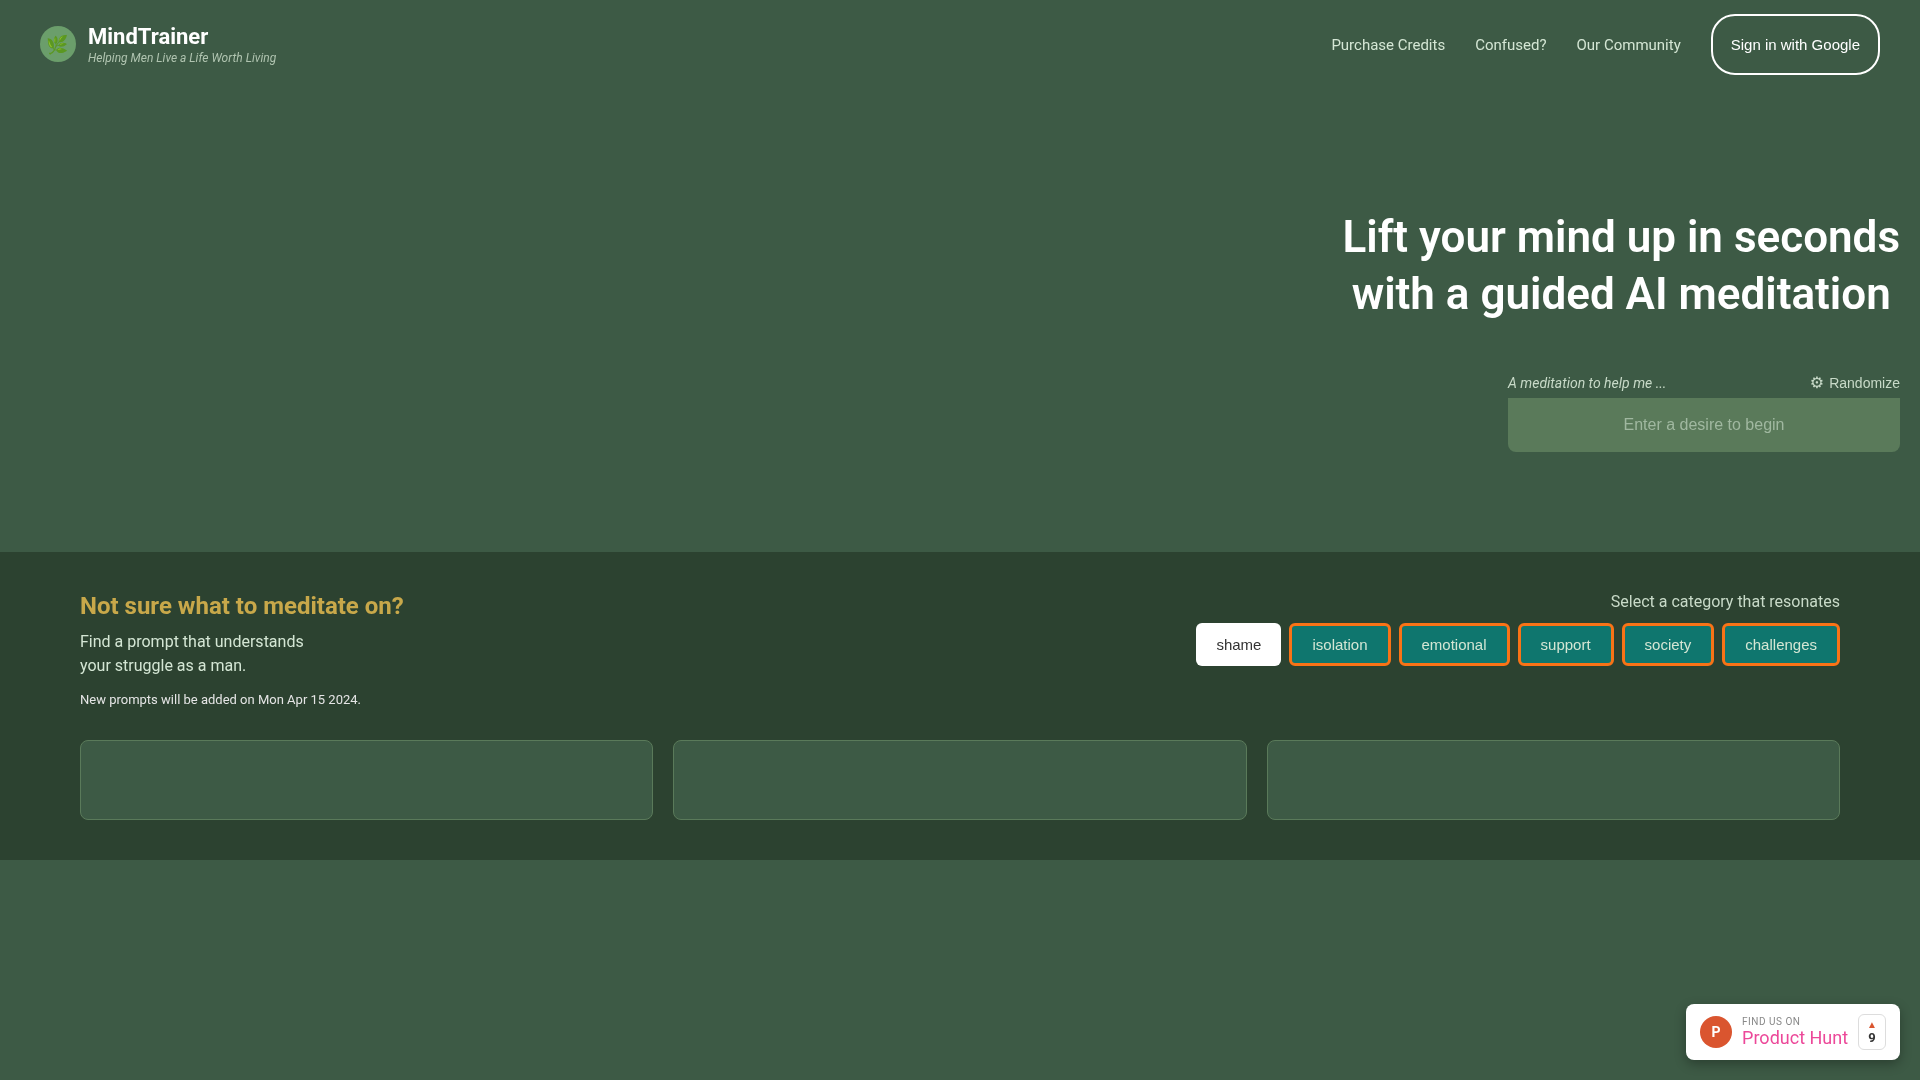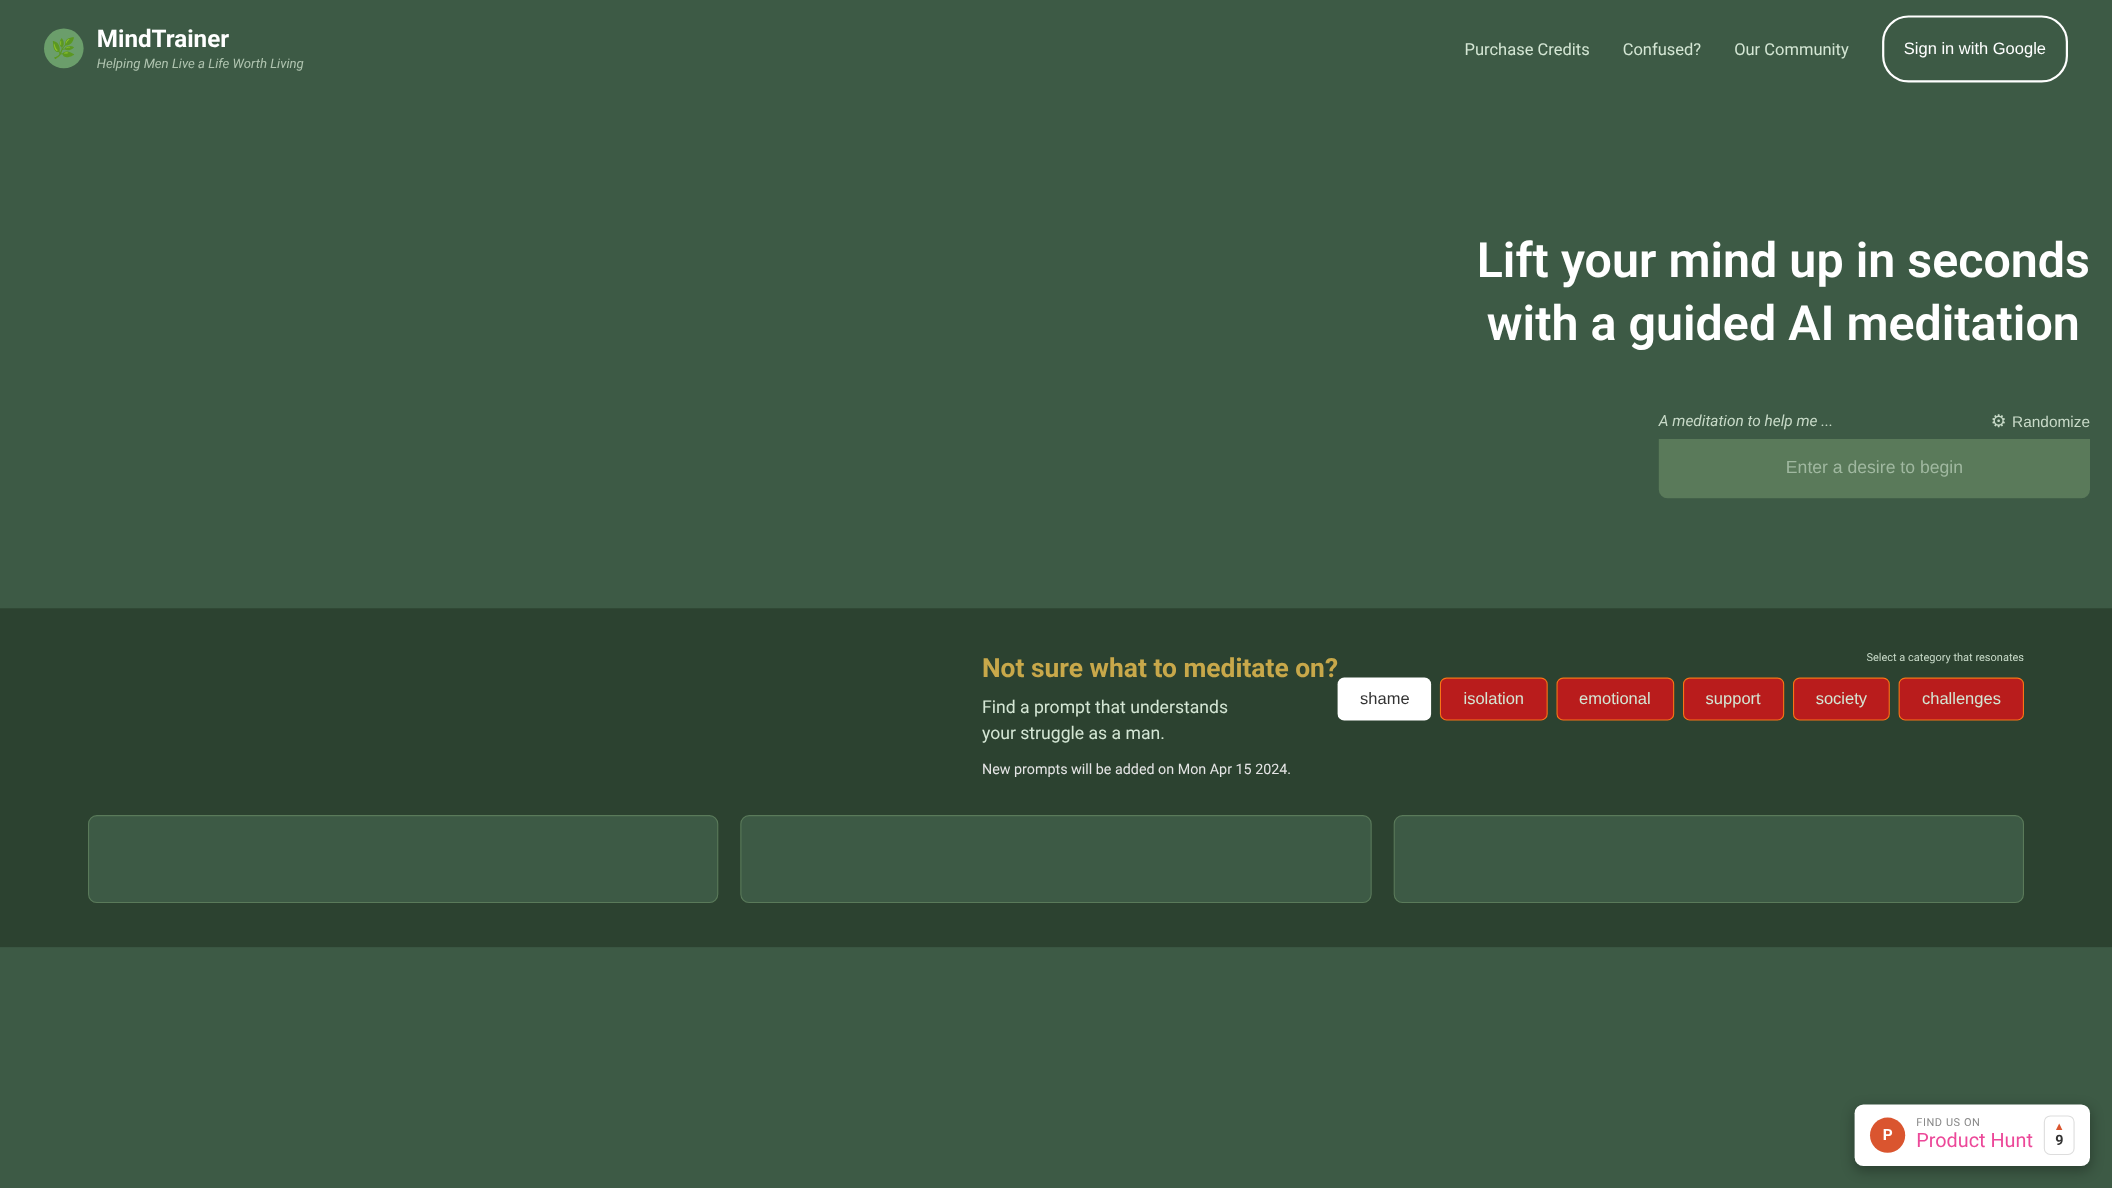--- a/index.html
+++ b/index.html
@@ -166,21 +166,21 @@
     
     .bottom-section {
       background: #2c4230;
       margin: 0;
       padding: 40px 80px 40px;
       min-height: 280px;
     }
 
     .bottom-top {
       display: flex;
-      justify-content: flex-end;
+      justify-content: space-between;
       align-items: flex-start;
       margin-bottom: 30px;
     }
 
     .bottom-left h3 {
       font-size: 24px;
       font-weight: 700;
       color: #c8a84a;
       margin-bottom: 10px;
     }
@@ -198,21 +198,21 @@
     }
 
     .bottom-right {
       display: flex;
       flex-direction: column;
       align-items: flex-end;
       gap: 12px;
     }
 
     .category-label {
-      font-size: 10px;
+      font-size: 16px;
       color: #c8dac8;
     }
 
     .category-tags {
       display: flex;
       gap: 8px;
     }
 
     .category-tag {
       padding: 10px 20px;
@@ -223,23 +223,23 @@
       font-weight: 500;
     }
 
     .category-tag.active,
     .category-tag:first-child {
       background: #fff;
       color: #333;
     }
 
     .category-tag:not(:first-child) {
-      background: #b91c1c;
+      background: #0f766e;
       color: #d4e6d4;
-      border: 1px solid #f97316;
+      border: 3px solid #f97316;
     }
 
     .prompts-section {
       margin-top: 10px;
     }
 
     .prompts-title {
       font-size: 15px;
       color: #c8dac8;
       margin-bottom: 14px;

